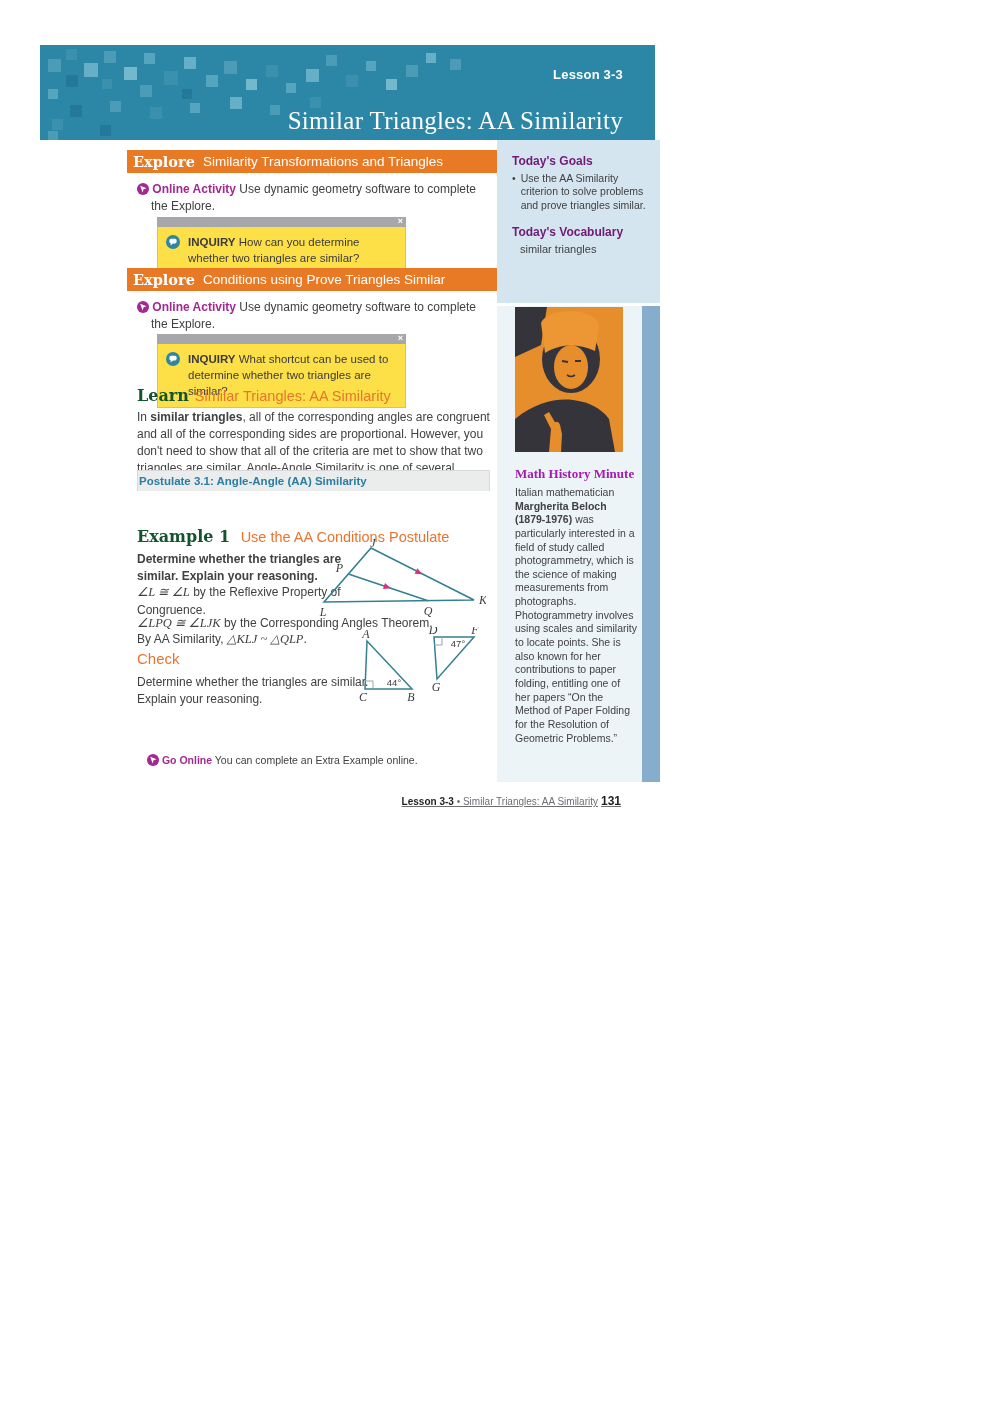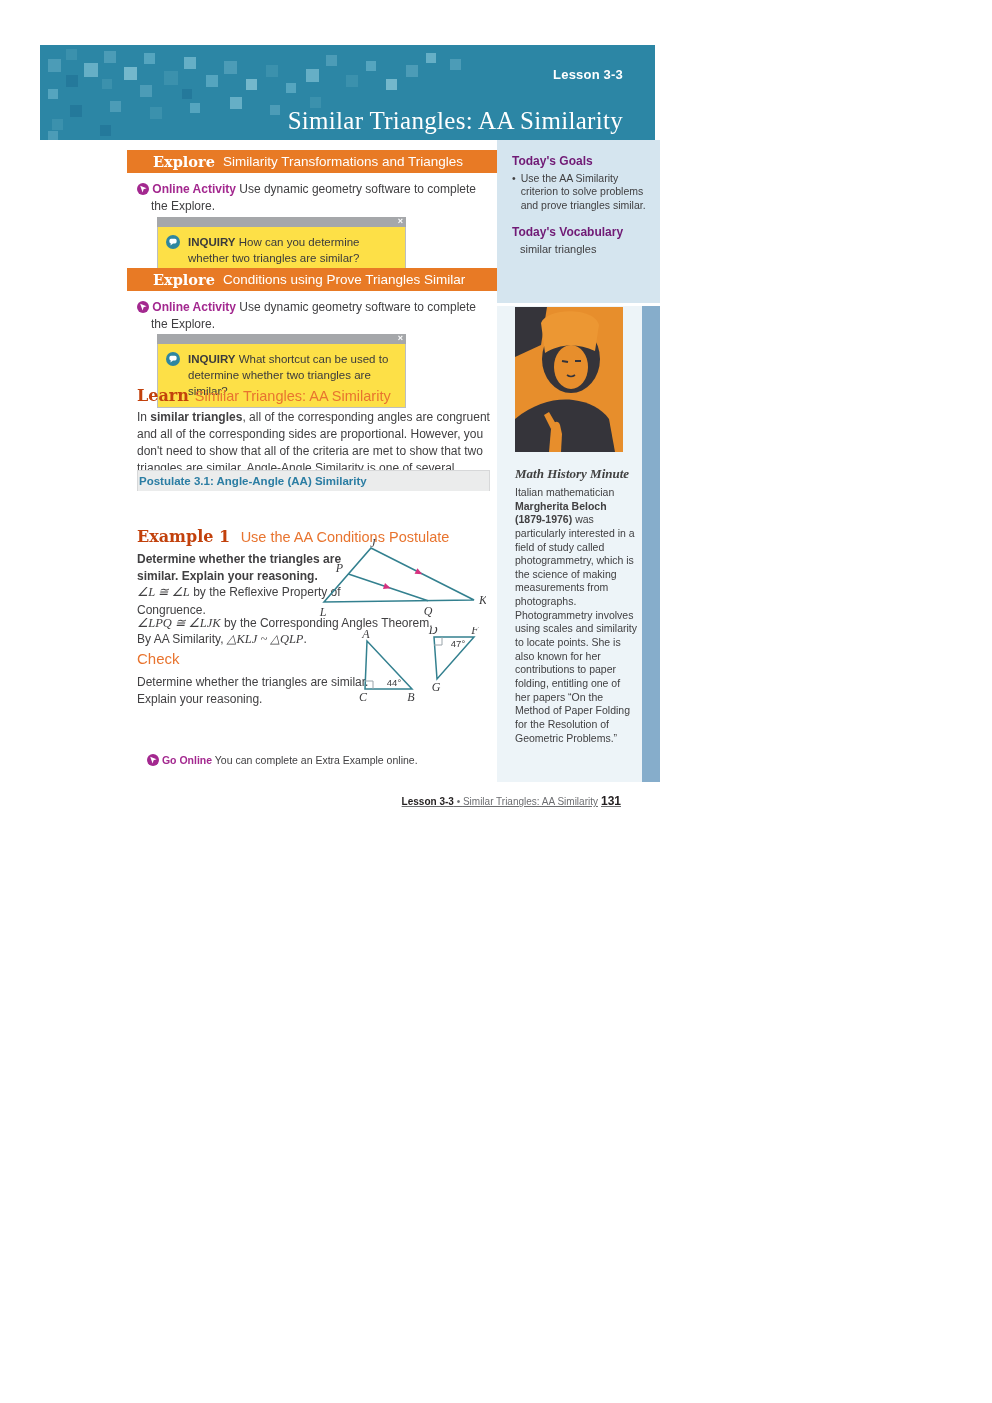--- a/index.html
+++ b/index.html
@@ -7,38 +7,38 @@
   .canvas {
     position:relative; width:992px; height:1403px; background:#ffffff;
     font-family:"Liberation Sans", sans-serif; color:#414042; overflow:hidden;
   }
   
   .banner { position:absolute; left:40px; top:45px; width:615px; height:95px; background:#2C86A5; overflow:hidden; }
   .banner svg { position:absolute; left:0; top:0; }
   .lesson-tag { position:absolute; right:32px; top:22px; color:#fff; font-size:13px; font-weight:bold; letter-spacing:.2px; }
   .page-title { position:absolute; right:32px; top:62px; color:#fff; font-family:"Liberation Serif", serif; font-size:25px; letter-spacing:.3px; }
   
-  .explore-bar { position:absolute; left:127px; width:370px; height:23px; background:#E87A25; color:#fff; display:flex; align-items:center; padding-left:26px; }
+  .explore-bar { position:absolute; left:127px; width:370px; height:23px; background:#E87A25; color:#fff; display:flex; align-items:center; padding-left:6px; }
   .explore-bar .lbl { font-family:"DejaVu Serif", serif; font-weight:bold; font-size:14.5px; }
   .explore-bar .ttl { font-size:13.5px; margin-left:8px; font-weight:400; }
   
   .oa-row { position:absolute; left:137px; width:352px; font-size:12px; line-height:1.45; }
   .oa-icon, .go-icon { display:inline-block; vertical-align:-2px; }
   .oa-label { color:#A3288F; font-weight:bold; }
   .oa-wrap { display:block; padding-left:14px; text-indent:-14px; }
   
   .inq-box { position:absolute; left:157px; width:249px; }
   .inq-titlebar { height:10px; background:#A5A7AA; position:relative; }
   .inq-close { position:absolute; right:3px; top:-1px; color:#fff; font-size:9px; font-weight:bold; line-height:10px; cursor:default; }
   .inq-body { background:#fde047; border:1px solid #bcbec0; border-top:none; padding:7px 8px 8px 30px; position:relative; font-size:11.5px; line-height:1.4; color:#3a3a3c; min-height:38px; }
   .inq-ico { position:absolute; left:8px; top:8px; }
   .inq-label { font-weight:bold; }
   
   .sec-heading { position:absolute; left:137px; }
-  .sec-heading .lbl { font-family:"DejaVu Serif", serif; font-weight:bold; font-size:16px; color:#c2410c; }
+  .sec-heading .lbl { font-family:"DejaVu Serif", serif; font-weight:bold; font-size:16px; color:#14532d; }
   .sec-heading .ttl { font-size:14.5px; color:#E8742F; margin-left:6px; }
   .learn-para { position:absolute; left:137px; top:409px; width:360px; font-size:12px; line-height:1.42; }
   .postulate { position:absolute; left:137px; top:470px; width:353px; font-size:11.5px; }
   .postulate .head { background:#EBECEC; color:#2B7DA3; font-weight:bold; padding:4px 1px; border:1px solid #d7d8d9; border-bottom:none; }
   .postulate .body { background:#fff; border:1px solid #cfd1d2; padding:5px 8px 7px; line-height:1.4; font-size:12px; }
   
   .ex-prompt { position:absolute; left:137px; top:551px; width:205px; font-weight:bold; font-size:12px; line-height:1.4; }
   .reason { position:absolute; left:137px; font-size:12px; line-height:1.4; }
   .mathspan { font-family:"Liberation Serif", serif; font-style:italic; font-size:12.5px; }
   .check-heading { position:absolute; left:137px; top:650px; color:#E8742F; font-size:15px; }
@@ -51,21 +51,21 @@
   
   .sb-top { position:absolute; left:497px; top:140px; width:163px; height:163px; background:#D5E5EF; padding:14px 12px 0 15px; }
   .sb-h { font-size:12px; font-weight:bold; color:#701a75; margin-bottom:4px; }
   .sb-goal { font-size:10.5px; line-height:1.28; display:flex; }
   .sb-goal .b { margin-right:5px; }
   .sb-vocab-h { margin-top:13px; }
   .sb-vocab { font-size:11px; padding-left:8px; margin-top:2px; }
   .sb-bottom { position:absolute; left:497px; top:306px; width:163px; height:476px; background:#EDF4F8; }
   .sb-strip { position:absolute; right:0; top:0; width:18px; height:100%; background:#86ADCB; }
   .portrait { position:absolute; left:18px; top:1px; width:108px; height:145px; }
-  .mh-heading { position:absolute; left:18px; top:160px; width:125px; font-family:"Liberation Serif", serif; font-weight:bold; font-size:13px; color:#404040;font-style:italic; }
+  .mh-heading { position:absolute; left:18px; top:160px; width:125px; font-family:"Liberation Serif", serif; font-weight:bold; font-size:13px; color:#a21caf; }
   .mh-text { position:absolute; left:18px; top:180px; width:123px; font-size:10.5px; line-height:1.3; color:#414042; }
   
   .footer { position:absolute; left:400px; top:794px; width:221px; text-align:right; font-size:10px; color:#6d6e71;text-decoration:underline; }
   .footer .bold { color:#231f20; font-weight:bold; }
   .footer .pg { color:#231f20; font-weight:bold; font-size:12px; margin-left:3px; }
 </style>
 </head>
 <body>
 
 <div class="canvas">

